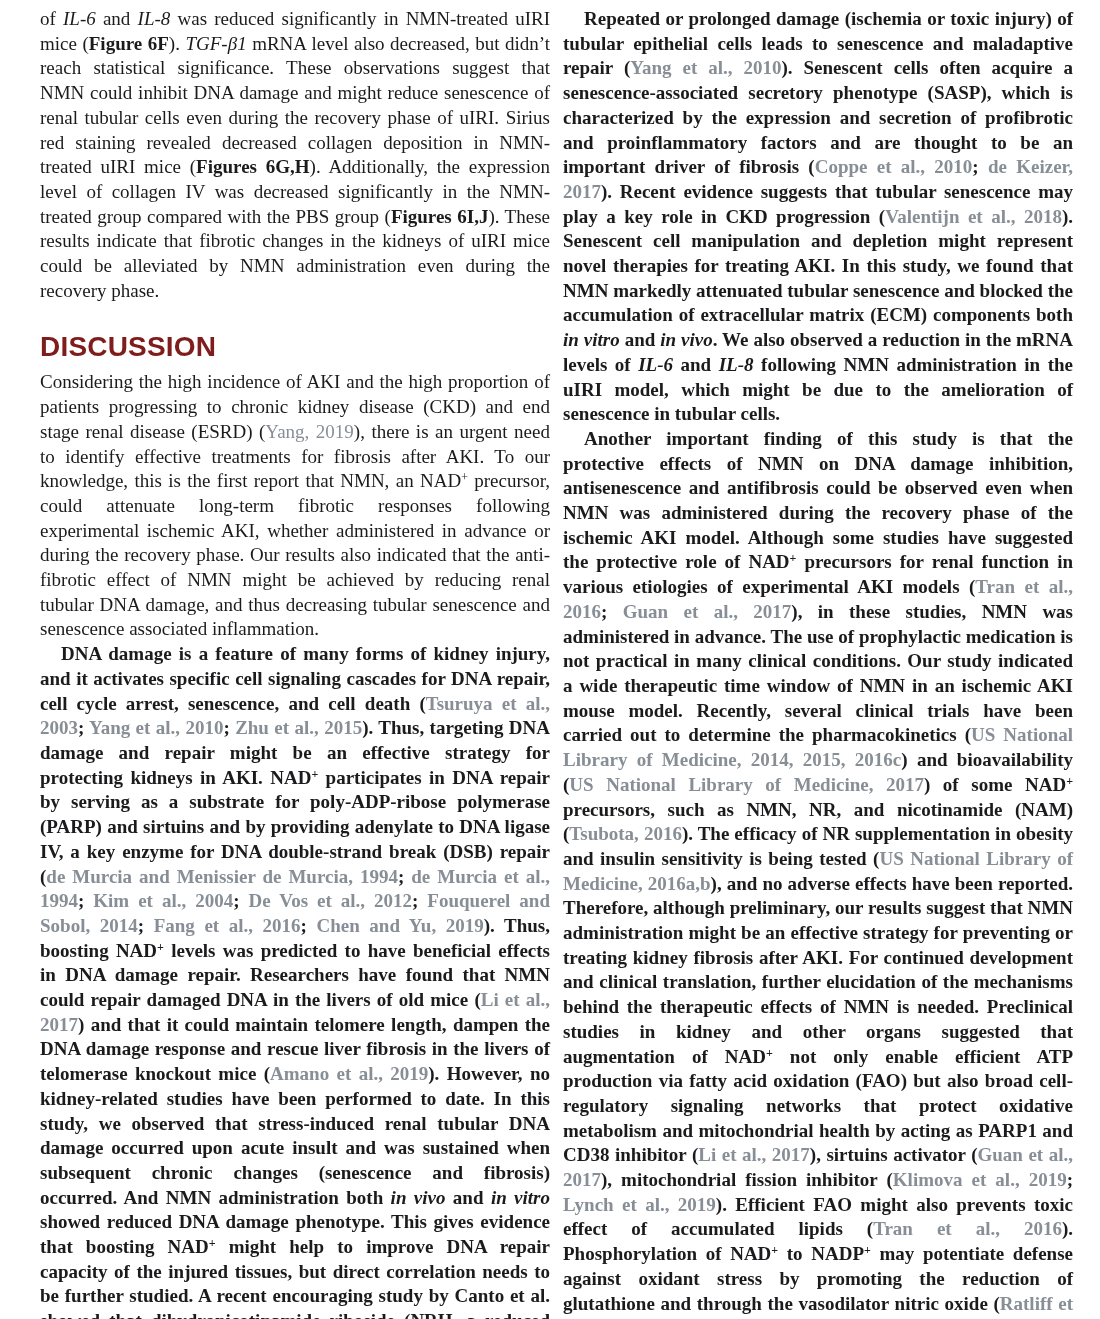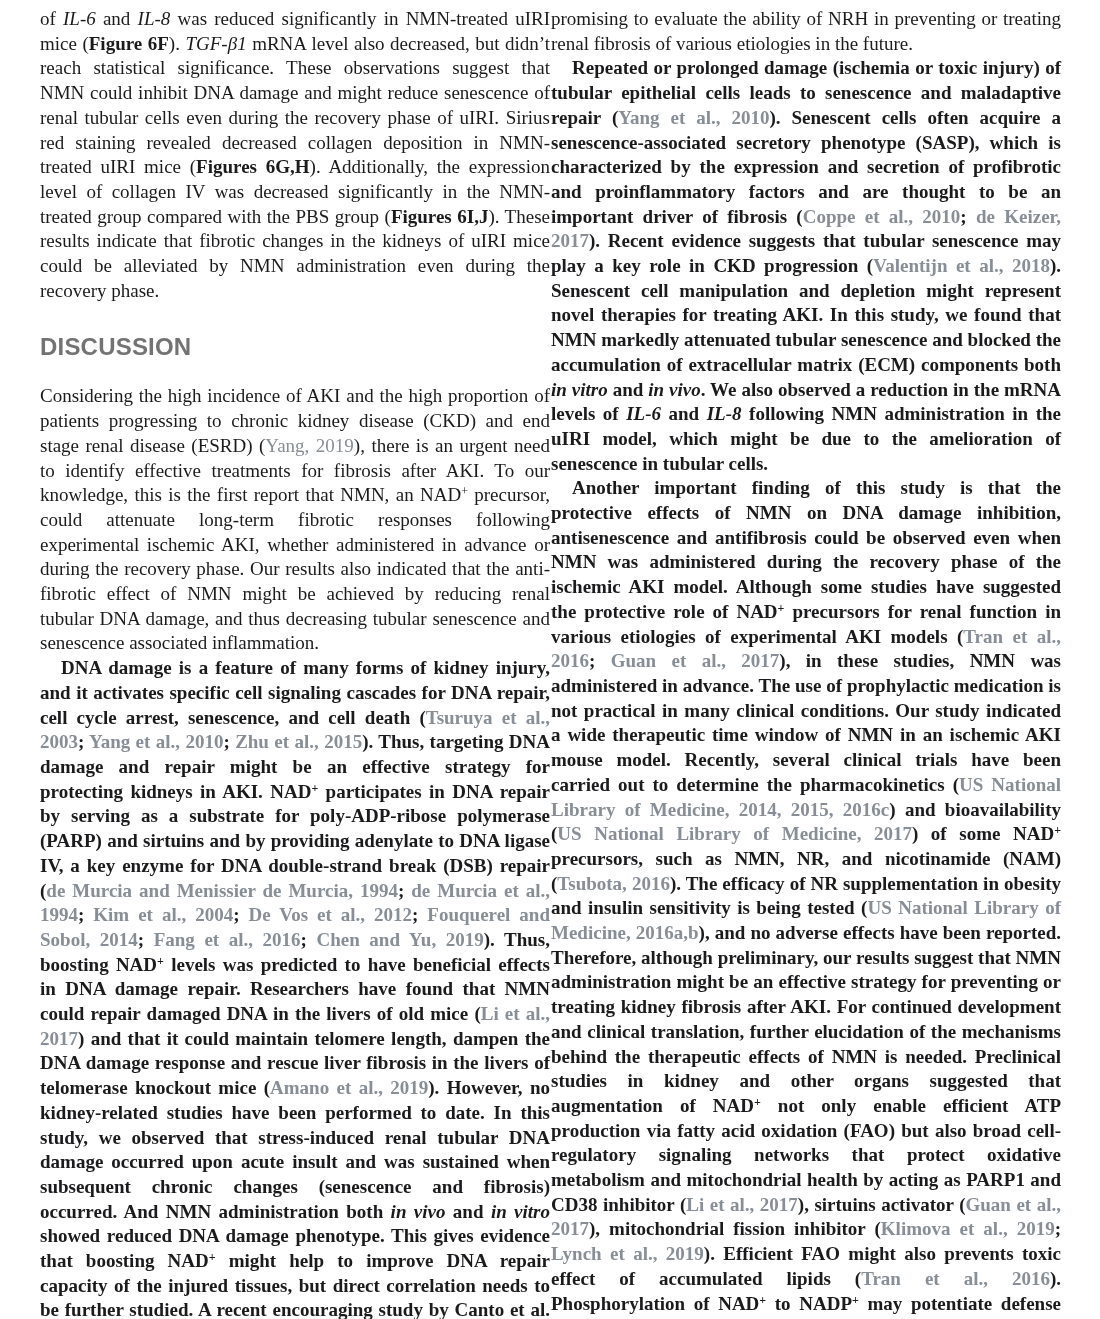--- a/index.html
+++ b/index.html
@@ -6,21 +6,21 @@
     margin: 0;
     padding: 0;
     background: #ffffff;
   }
   .page {
     width: 1100px;
     height: 1319px;
     box-sizing: border-box;
     background: #ffffff;
     display: flex;
-    gap: 1px;
+    gap: 13px;
     padding: 7px 23px 0 40px;
     overflow: hidden;
     font-family: "Liberation Serif", serif;
     font-size: 19px;
     line-height: 24.7px;
     color: #1b1b1d;
   }
   .col {
     width: 510px;
     flex: 0 0 510px;
@@ -28,41 +28,40 @@
   .para {
     margin: 0;
     text-align: justify;
   }
   .para.indent {
     text-indent: 21px;
     font-weight: bold;
   }
   .section-heading {
     font-family: "Liberation Sans", sans-serif;
-    font-size: 24px;
+    font-size: 28px;
     font-weight: 700;
     letter-spacing: 0.2px;
-    color: #737373;
-    margin: 31px 0 24px 0;
+    color: #7f1d1d;
+    margin: 31px 0 10px 0;
     line-height: 26px;
   }
   .seg-plain  { color: #1b1b1d; }
   .seg-italic { font-style: italic; }
   .seg-bold   { font-weight: 700; }
   .seg-cite   { color: #878e96; cursor: pointer; }
   .seg-sup    { font-size: 12px; vertical-align: 6px; line-height: 0; }
 </style>
 </head>
 <body>
 
 <div class="page">
   <div class="col" id="col-left">
       <p class="para"><span class="seg-plain">of </span><span class="seg-italic">IL-6</span><span class="seg-plain"> and </span><span class="seg-italic">IL-8</span><span class="seg-plain"> was reduced significantly in NMN-treated uIRI mice (</span><span class="seg-bold">Figure 6F</span><span class="seg-plain">). </span><span class="seg-italic">TGF-β1</span><span class="seg-plain"> mRNA level also decreased, but didn’t reach statistical significance. These observations suggest that NMN could inhibit DNA damage and might reduce senescence of renal tubular cells even during the recovery phase of uIRI. Sirius red staining revealed decreased collagen deposition in NMN-treated uIRI mice (</span><span class="seg-bold">Figures 6G,H</span><span class="seg-plain">). Additionally, the expression level of collagen IV was decreased significantly in the NMN-treated group compared with the PBS group (</span><span class="seg-bold">Figures 6I,J</span><span class="seg-plain">). These results indicate that fibrotic changes in the kidneys of uIRI mice could be alleviated by NMN administration even during the recovery phase.</span></p>
       <h2 class="section-heading">DISCUSSION</h2>
       <p class="para"><span class="seg-plain">Considering the high incidence of AKI and the high proportion of patients progressing to chronic kidney disease (CKD) and end stage renal disease (ESRD) (</span><span class="seg-cite">Yang, 2019</span><span class="seg-plain">), there is an urgent need to identify effective treatments for fibrosis after AKI. To our knowledge, this is the first report that NMN, an NAD</span><span class="seg-sup">+</span><span class="seg-plain"> precursor, could attenuate long-term fibrotic responses following experimental ischemic AKI, whether administered in advance or during the recovery phase. Our results also indicated that the anti-fibrotic effect of NMN might be achieved by reducing renal tubular DNA damage, and thus decreasing tubular senescence and senescence associated inflammation.</span></p>
       <p class="para indent"><span class="seg-plain">DNA damage is a feature of many forms of kidney injury, and it activates specific cell signaling cascades for DNA repair, cell cycle arrest, senescence, and cell death (</span><span class="seg-cite">Tsuruya et al., 2003</span><span class="seg-plain">; </span><span class="seg-cite">Yang et al., 2010</span><span class="seg-plain">; </span><span class="seg-cite">Zhu et al., 2015</span><span class="seg-plain">). Thus, targeting DNA damage and repair might be an effective strategy for protecting kidneys in AKI. NAD</span><span class="seg-sup">+</span><span class="seg-plain"> participates in DNA repair by serving as a substrate for poly-ADP-ribose polymerase (PARP) and sirtuins and by providing adenylate to DNA ligase IV, a key enzyme for DNA double-strand break (DSB) repair (</span><span class="seg-cite">de Murcia and Menissier de Murcia, 1994</span><span class="seg-plain">; </span><span class="seg-cite">de Murcia et al., 1994</span><span class="seg-plain">; </span><span class="seg-cite">Kim et al., 2004</span><span class="seg-plain">; </span><span class="seg-cite">De Vos et al., 2012</span><span class="seg-plain">; </span><span class="seg-cite">Fouquerel and Sobol, 2014</span><span class="seg-plain">; </span><span class="seg-cite">Fang et al., 2016</span><span class="seg-plain">; </span><span class="seg-cite">Chen and Yu, 2019</span><span class="seg-plain">). Thus, boosting NAD</span><span class="seg-sup">+</span><span class="seg-plain"> levels was predicted to have beneficial effects in DNA damage repair. Researchers have found that NMN could repair damaged DNA in the livers of old mice (</span><span class="seg-cite">Li et al., 2017</span><span class="seg-plain">) and that it could maintain telomere length, dampen the DNA damage response and rescue liver fibrosis in the livers of telomerase knockout mice (</span><span class="seg-cite">Amano et al., 2019</span><span class="seg-plain">). However, no kidney-related studies have been performed to date. In this study, we observed that stress-induced renal tubular DNA damage occurred upon acute insult and was sustained when subsequent chronic changes (senescence and fibrosis) occurred. And NMN administration both </span><span class="seg-italic">in vivo</span><span class="seg-plain"> and </span><span class="seg-italic">in vitro</span><span class="seg-plain"> showed reduced DNA damage phenotype. This gives evidence that boosting NAD</span><span class="seg-sup">+</span><span class="seg-plain"> might help to improve DNA repair capacity of the injured tissues, but direct correlation needs to be further studied. A recent encouraging study by Canto et al. showed that dihydronicotinamide riboside (NRH, a reduced form of NR) had unprecedented ability to increase NAD</span></p>
     </div>
   <div class="col" id="col-right">
-      <p class="para"><span class="seg-plain">promising to evaluate the ability of NRH in preventing or treating renal fibrosis of various etiologies in the future.</span></p>
       <p class="para indent"><span class="seg-plain">Repeated or prolonged damage (ischemia or toxic injury) of tubular epithelial cells leads to senescence and maladaptive repair (</span><span class="seg-cite">Yang et al., 2010</span><span class="seg-plain">). Senescent cells often acquire a senescence-associated secretory phenotype (SASP), which is characterized by the expression and secretion of profibrotic and proinflammatory factors and are thought to be an important driver of fibrosis (</span><span class="seg-cite">Coppe et al., 2010</span><span class="seg-plain">; </span><span class="seg-cite">de Keizer, 2017</span><span class="seg-plain">). Recent evidence suggests that tubular senescence may play a key role in CKD progression (</span><span class="seg-cite">Valentijn et al., 2018</span><span class="seg-plain">). Senescent cell manipulation and depletion might represent novel therapies for treating AKI. In this study, we found that NMN markedly attenuated tubular senescence and blocked the accumulation of extracellular matrix (ECM) components both </span><span class="seg-italic">in vitro</span><span class="seg-plain"> and </span><span class="seg-italic">in vivo</span><span class="seg-plain">. We also observed a reduction in the mRNA levels of </span><span class="seg-italic">IL-6</span><span class="seg-plain"> and </span><span class="seg-italic">IL-8</span><span class="seg-plain"> following NMN administration in the uIRI model, which might be due to the amelioration of senescence in tubular cells.</span></p>
       <p class="para indent"><span class="seg-plain">Another important finding of this study is that the protective effects of NMN on DNA damage inhibition, antisenescence and antifibrosis could be observed even when NMN was administered during the recovery phase of the ischemic AKI model. Although some studies have suggested the protective role of NAD</span><span class="seg-sup">+</span><span class="seg-plain"> precursors for renal function in various etiologies of experimental AKI models (</span><span class="seg-cite">Tran et al., 2016</span><span class="seg-plain">; </span><span class="seg-cite">Guan et al., 2017</span><span class="seg-plain">), in these studies, NMN was administered in advance. The use of prophylactic medication is not practical in many clinical conditions. Our study indicated a wide therapeutic time window of NMN in an ischemic AKI mouse model. Recently, several clinical trials have been carried out to determine the pharmacokinetics (</span><span class="seg-cite">US National Library of Medicine, 2014, 2015, 2016c</span><span class="seg-plain">) and bioavailability (</span><span class="seg-cite">US National Library of Medicine, 2017</span><span class="seg-plain">) of some NAD</span><span class="seg-sup">+</span><span class="seg-plain"> precursors, such as NMN, NR, and nicotinamide (NAM) (</span><span class="seg-cite">Tsubota, 2016</span><span class="seg-plain">). The efficacy of NR supplementation in obesity and insulin sensitivity is being tested (</span><span class="seg-cite">US National Library of Medicine, 2016a,b</span><span class="seg-plain">), and no adverse effects have been reported. Therefore, although preliminary, our results suggest that NMN administration might be an effective strategy for preventing or treating kidney fibrosis after AKI. For continued development and clinical translation, further elucidation of the mechanisms behind the therapeutic effects of NMN is needed. Preclinical studies in kidney and other organs suggested that augmentation of NAD</span><span class="seg-sup">+</span><span class="seg-plain"> not only enable efficient ATP production via fatty acid oxidation (FAO) but also broad cell-regulatory signaling networks that protect oxidative metabolism and mitochondrial health by acting as PARP1 and CD38 inhibitor (</span><span class="seg-cite">Li et al., 2017</span><span class="seg-plain">), sirtuins activator (</span><span class="seg-cite">Guan et al., 2017</span><span class="seg-plain">), mitochondrial fission inhibitor (</span><span class="seg-cite">Klimova et al., 2019</span><span class="seg-plain">; </span><span class="seg-cite">Lynch et al., 2019</span><span class="seg-plain">). Efficient FAO might also prevents toxic effect of accumulated lipids (</span><span class="seg-cite">Tran et al., 2016</span><span class="seg-plain">). Phosphorylation of NAD</span><span class="seg-sup">+</span><span class="seg-plain"> to NADP</span><span class="seg-sup">+</span><span class="seg-plain"> may potentiate defense against oxidant stress by promoting the reduction of glutathione and through the vasodilator nitric oxide (</span><span class="seg-cite">Ratliff et al., 2016</span><span class="seg-plain">). In order to understand the complex NMN-related network changes, high-throughput methods are indispensable, such as transcriptome, proteome, and metabolomics. The use of tracers to track the metabolic changes of NMN in circulation and different organs is</span></p>
     </div>
 </div>
 
 </body></html>

